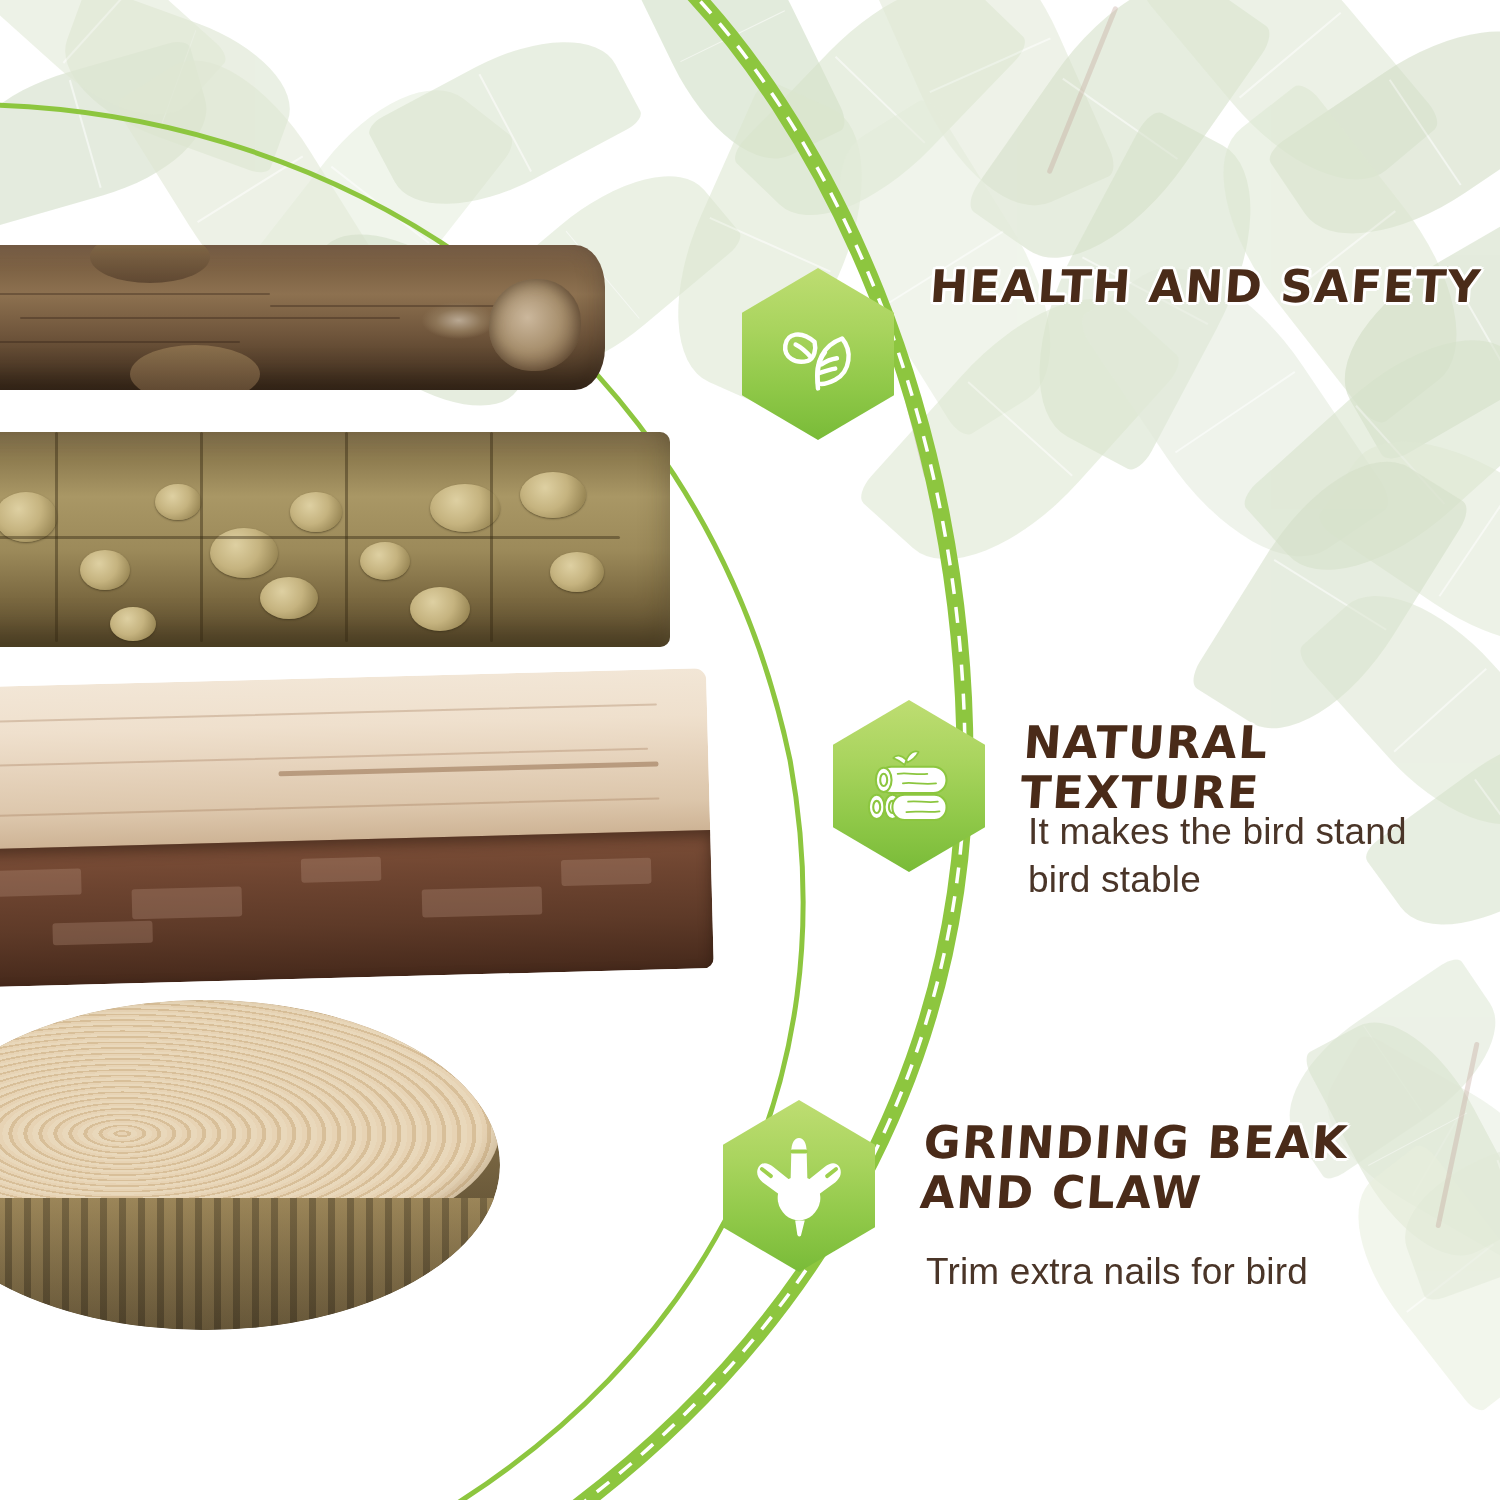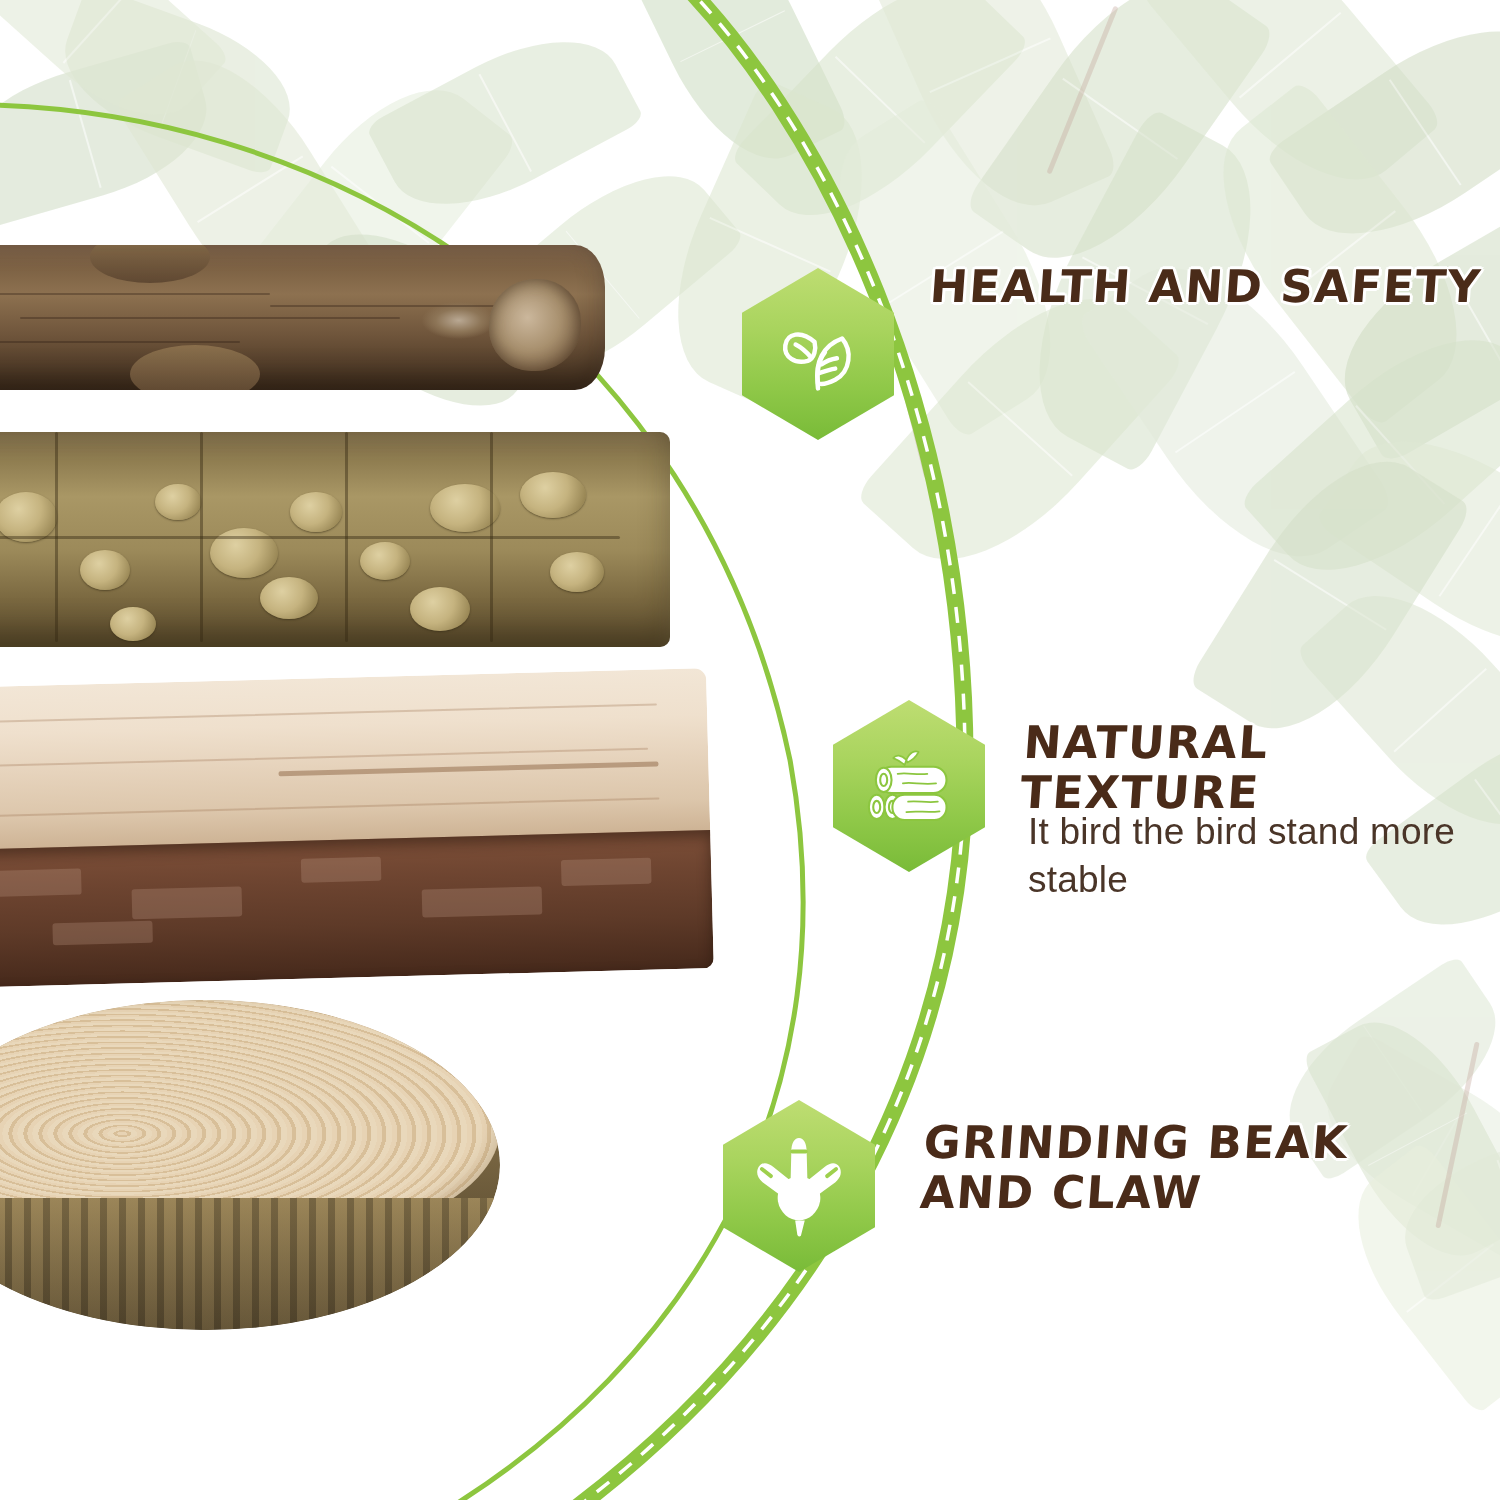--- a/index.html
+++ b/index.html
@@ -389,21 +389,21 @@
             <path d="M48 45 C 58 43 70 47 86 45"></path>
             <path d="M54 66 C 64 64 74 68 88 66"></path>
             <path d="M52 78 C 64 76 76 79 90 77"></path>
           </g>
         </svg>
       </div>
     </div>
 
     <div class="feature-title" style="left:1022px; top:718px;">NATURAL TEXTURE</div>
 
-    <div class="feature-desc" style="left:1028px; top:808px; width:430px;">It bird the bird stand more stable</div>
+    <div class="feature-desc" style="left:1028px; top:808px; width:430px;">It makes the bird stand bird stable</div>
   </div>
 
   <div class="feature" style="left:0; top:0; width:1500px; height:1500px;">
 
     <div class="hex-wrap" style="left:723px; top:1100px;">
       <div class="hex"></div>
       <div class="hex-icon">
         <svg width="92" height="104" viewBox="0 0 96 108" fill="#ffffff">
 
           <path d="M48 4 C 53 4 56 10 56 18 L 57 58 L 39 58 L 40 18 C 40 10 43 4 48 4 Z"></path>
@@ -421,15 +421,16 @@
             <rect x="6" y="38" width="16" height="4" rx="2" transform="rotate(38 14 40)"></rect>
             <rect x="74" y="38" width="16" height="4" rx="2" transform="rotate(-38 82 40)"></rect>
           </g>
         </svg>
       </div>
     </div>
 
     <div class="feature-title" style="left:922px; top:1118px;">GRINDING BEAK
 AND CLAW</div>
 
+    <div class="feature-desc" style="left:926px; top:1248px; width:460px;">Trim extra nails for bird</div>
   </div>
 
 </div>
 
 </body></html>

